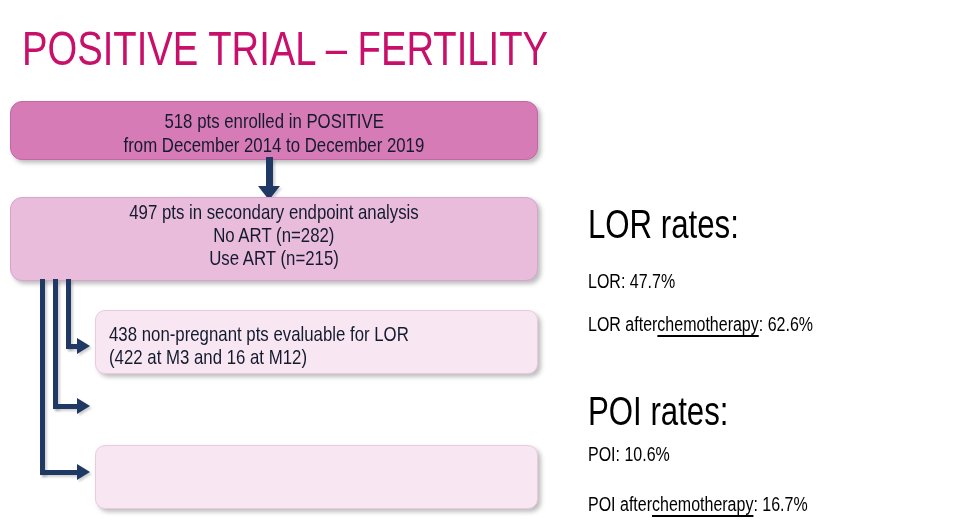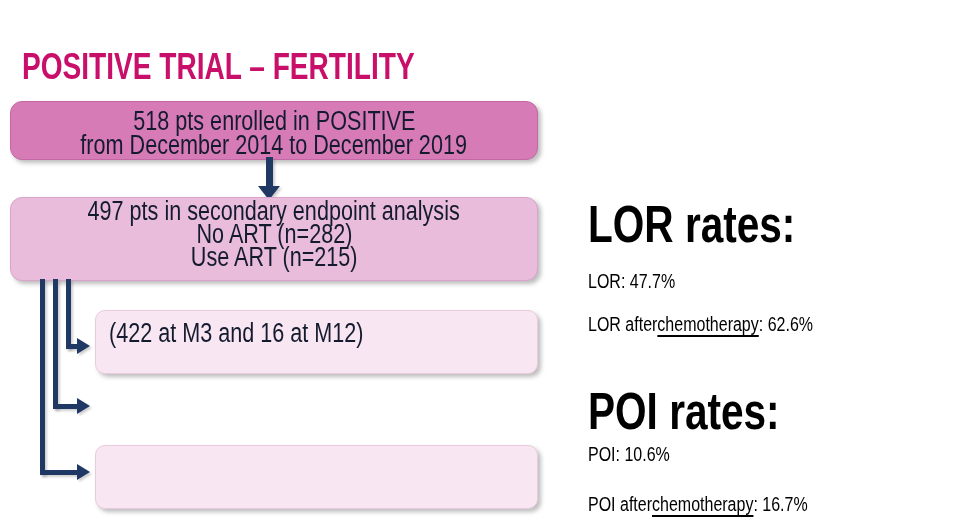--- a/index.html
+++ b/index.html
@@ -2,35 +2,35 @@
 <html><head>
 <meta charset="utf-8">
 <style>
   html,body{margin:0;padding:0;background:#fff;}
   #slide{
     position:relative;width:980px;height:531px;background:#ffffff;
     font-family:"Liberation Sans","DejaVu Sans",sans-serif;overflow:hidden;
   }
   
   #title{
-    position:absolute;left:22px;top:24px;font-size:36px;font-weight:bold;
-    color:#C8106A;white-space:nowrap;line-height:48px;margin-top:19px;
+    position:absolute;left:22px;top:24px;font-size:49px;font-weight:normal;
+    color:#C8106A;white-space:nowrap;line-height:48px;
   }
   #title .cond{display:inline-block;transform:scaleX(0.78);transform-origin:left center;}
 
   
   .pbox{position:absolute;border-radius:12px;box-shadow:3px 3px 4px rgba(110,110,110,.45);}
   #box1{left:10px;top:101px;width:526px;height:57px;background:#D77BB7;border:1px solid #C468A5;}
   #box2{left:10px;top:197px;width:526px;height:82px;background:#E9BCDC;border:1px solid #D9A3CB;}
   .subbox{background:#F8E7F2;border:1px solid #EACBDD;border-radius:10px;}
   #box3{left:95px;top:310px;width:441px;height:62px;}
   #box4{left:95px;top:392px;width:441px;height:33px;}
   #box5{left:95px;top:445px;width:441px;height:62px;}
 
-  .boxtext{color:#151B2E;font-size:27px;line-height:23px;}
+  .boxtext{color:#151B2E;font-size:21px;line-height:23px;}
   .center .line{text-align:center;}
   .line span{display:inline-block;transform:scaleX(0.8);transform-origin:center;white-space:nowrap;}
   .leftalign .line{text-align:left;}
   .leftalign .line span{transform-origin:left center;}
   #box1 .boxtext{padding-top:7px;line-height:24px;}
   #box2 .boxtext{padding-top:2px;}
   #box3 .boxtext{padding:11px 0 0 13px;}
   #box4 .boxtext{padding:5px 0 0 13px;}
   #box5 .boxtext{padding:9px 0 0 13px;}
 
@@ -50,21 +50,21 @@
   #hC{left:66px;top:344px;width:12px;}
   .rhead{width:0;height:0;background:none;
     border-top:8px solid transparent;border-bottom:8px solid transparent;border-left:13px solid #1F3864;}
   #rA{left:77px;top:464px;}
   #rB{left:77px;top:398px;}
   #rC{left:77px;top:338px;}
 
   
   .rline{position:absolute;left:588px;color:#000;white-space:nowrap;}
   .rline span{display:inline-block;transform-origin:left center;}
-  .rhead-text{font-size:52px;font-weight:bold;line-height:44px;text-align:center;}
+  .rhead-text{font-size:40px;font-weight:normal;line-height:44px;text-align:center;}
   .rhead-text span{transform:scaleX(0.78);}
   .rbody{font-size:20px;line-height:34px;}
   .rbody span.cond{transform:scaleX(0.8);}
   #lor-heading{top:202px;}
   #lor-rate{top:264px;}
   #lor-after{top:307px;}
   #poi-heading{top:389px;}
   #poi-rate{top:437px;}
   #poi-after{top:487px;}
   .uline{text-decoration:underline;text-decoration-thickness:2px;text-underline-offset:4px;}
@@ -101,20 +101,21 @@
   <div id="vC" class="arrowpart navy vline"></div>
   <div id="hA" class="arrowpart navy hline"></div>
   <div id="hB" class="arrowpart navy hline"></div>
   <div id="hC" class="arrowpart navy hline"></div>
   <div id="rA" class="arrowpart rhead"></div>
   <div id="rB" class="arrowpart rhead"></div>
   <div id="rC" class="arrowpart rhead"></div>
 
   <div id="box3" class="pbox subbox leftalign">
     <div class="boxtext">
+      <div class="line"><span>438 non-pregnant pts evaluable for LOR</span></div>
       <div class="line"><span>(422 at M3 and 16 at M12)</span></div>
     </div>
   </div>
 
 
   <div id="box5" class="pbox subbox leftalign">
     <div class="boxtext">
     </div>
   </div>
 

